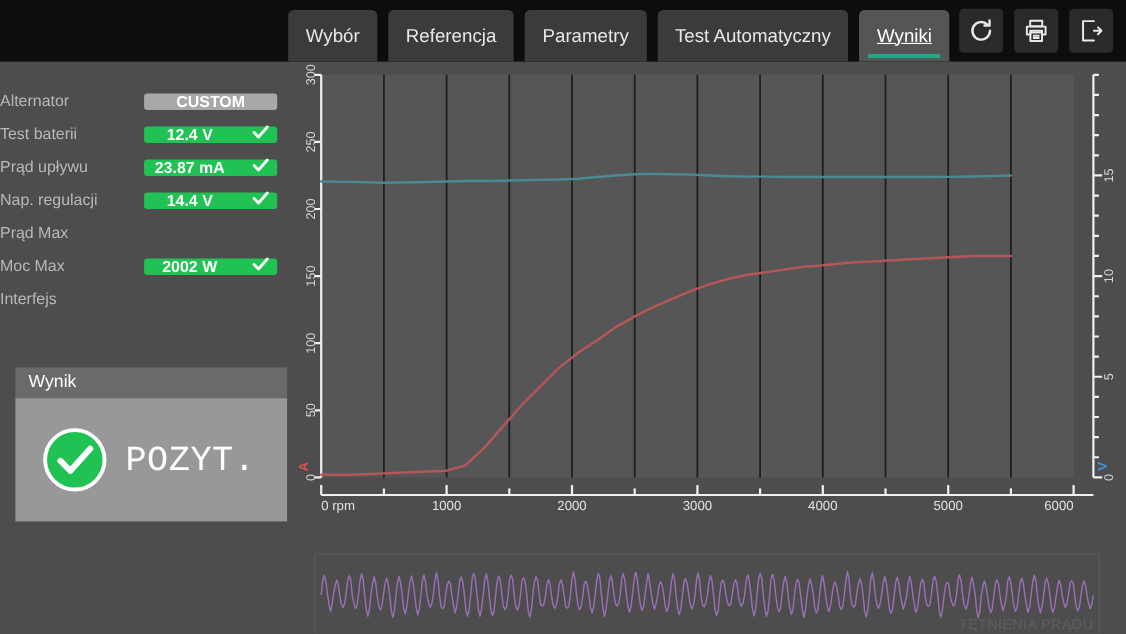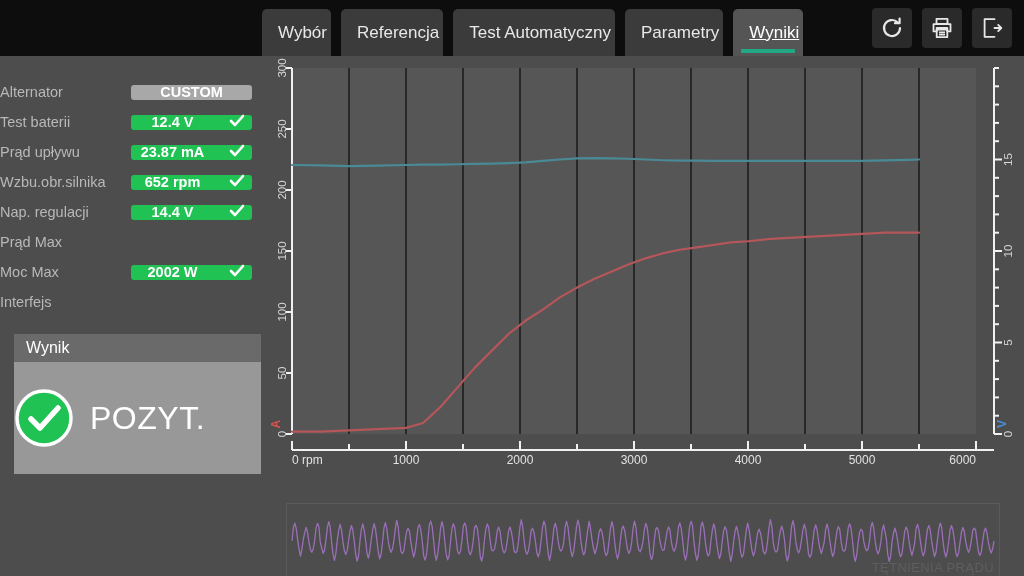--- a/index.html
+++ b/index.html
@@ -14,21 +14,21 @@
   
   .topbar {
     position: absolute; left: 0; top: 0; width: 1024px; height: 56px;
     background: #0d0d0d;
     display: flex; align-items: center;
   }
   .tabs { position: absolute; left: 262px; top: 9px; display: flex; gap: 10px; align-items: flex-start; }
   .tab {
     background: #3b3b3b; color: #e8e8e8;
     font-size: 17px; line-height: 1;
-    padding: 12px 4px 13px 16px;
+    padding: 12px 16px 13px 16px;
     border-radius: 5px 5px 0 0;
     height: 47px; display: flex; align-items: center; justify-content: center;
     white-space: nowrap;
     position: relative;
     cursor: pointer;
   }
   .tab.active { background: #555555; color: #ffffff; text-decoration: underline; }
   .tab.active::after {
     content: ""; position: absolute; left: 8px; right: 8px; bottom: 3px;
     height: 4px; background: #22a884; border-radius: 1px;
@@ -46,39 +46,39 @@
   .param-list { position: absolute; left: 0; top: 24px; width: 262px; }
   .param-row {
     display: flex; align-items: center; height: 24px; margin-bottom: 6px;
   }
   .param-label {
     width: 131px; 
     color: #b8b8b8; font-size: 14.5px; white-space: nowrap;
   }
   .pill {
     width: 121px; height: 15px; border-radius: 3px;
-    display: flex; align-items: center; justify-content: center;
+    display: flex; justify-content: center;
     position: relative;
     font-size: 14.5px; font-weight: bold; color: #ffffff;
   }
   .pill.grey { background: #a8a8a8; color: #ffffff; }
   .pill.green { background: #20c254; }
   .pill.green .pval { position: absolute; left: 0; right: 38px; text-align: center; }
   .pill .tick { position: absolute; right: 7px; top: 50%; transform: translateY(-50%); }
 
   
   .result-panel { position: absolute; left: 14px; top: 278px; width: 247px; height: 140px; }
   .result-head {
     height: 28px; background: #6a6a6a; color: #ffffff;
     display: flex; align-items: center; padding-left: 12px;
     font-size: 16px;
   }
   .result-body {
     height: 112px; background: #989898;
-    display: flex; align-items: center; gap: 16px; 
+    display: flex; align-items: center; gap: 16px; padding-left: 24px; font-family: Liberation Mono, monospace;
   }
   .result-badge { width: 60px; height: 60px; }
   .result-text { color: #ffffff; font-size: 32px; letter-spacing: 0.5px; }
 
   
   .chart-wrap { position: absolute; left: 262px; top: 56px; width: 762px; height: 520px; }
   .chart-svg { position: absolute; left: 0; top: 0; }
 
   
   .ripple-wrap { position: absolute; left: 286px; top: 503px; width: 714px; height: 74px; }
@@ -95,24 +95,24 @@
 
   <div class="topbar">
     <div class="tabs" id="tabs">
         <div class="tab">
           <span>Wybór</span>
         </div>
         <div class="tab">
           <span>Referencja</span>
         </div>
         <div class="tab">
+          <span>Parametry</span>
+        </div>
+        <div class="tab">
           <span>Test Automatyczny</span>
-        </div>
-        <div class="tab">
-          <span>Parametry</span>
         </div>
         <div class="tab active">
           <span>Wyniki</span>
         </div>
       </div>
     <div class="iconbtns">
 
       <div class="iconbtn">
         <span>
           <svg width="24" height="24" viewBox="0 0 24 24" fill="none" stroke="#e8e8e8" stroke-width="2.2" stroke-linecap="round">
@@ -161,29 +161,20 @@
             <span class="pval">12.4 V</span>
             <span class="tick"><svg width="16" height="16" viewBox="0 0 16 16">
                 <polyline points="2,8.5 6,12.5 14,3.5" fill="none" stroke="#ffffff" stroke-width="2.6" stroke-linecap="round" stroke-linejoin="round"></polyline>
               </svg></span>
           </div>
         </div>
         <div class="param-row">
           <div class="param-label">Prąd upływu</div>
           <div class="pill green">
             <span class="pval">23.87 mA</span>
-            <span class="tick"><svg width="16" height="16" viewBox="0 0 16 16">
-                <polyline points="2,8.5 6,12.5 14,3.5" fill="none" stroke="#ffffff" stroke-width="2.6" stroke-linecap="round" stroke-linejoin="round"></polyline>
-              </svg></span>
-          </div>
-        </div>
-        <div class="param-row">
-          <div class="param-label">Wzbu.obr.silnika</div>
-          <div class="pill green">
-            <span class="pval">652 rpm</span>
             <span class="tick"><svg width="16" height="16" viewBox="0 0 16 16">
                 <polyline points="2,8.5 6,12.5 14,3.5" fill="none" stroke="#ffffff" stroke-width="2.6" stroke-linecap="round" stroke-linejoin="round"></polyline>
               </svg></span>
           </div>
         </div>
         <div class="param-row">
           <div class="param-label">Nap. regulacji</div>
           <div class="pill green">
             <span class="pval">14.4 V</span>
             <span class="tick"><svg width="16" height="16" viewBox="0 0 16 16">

